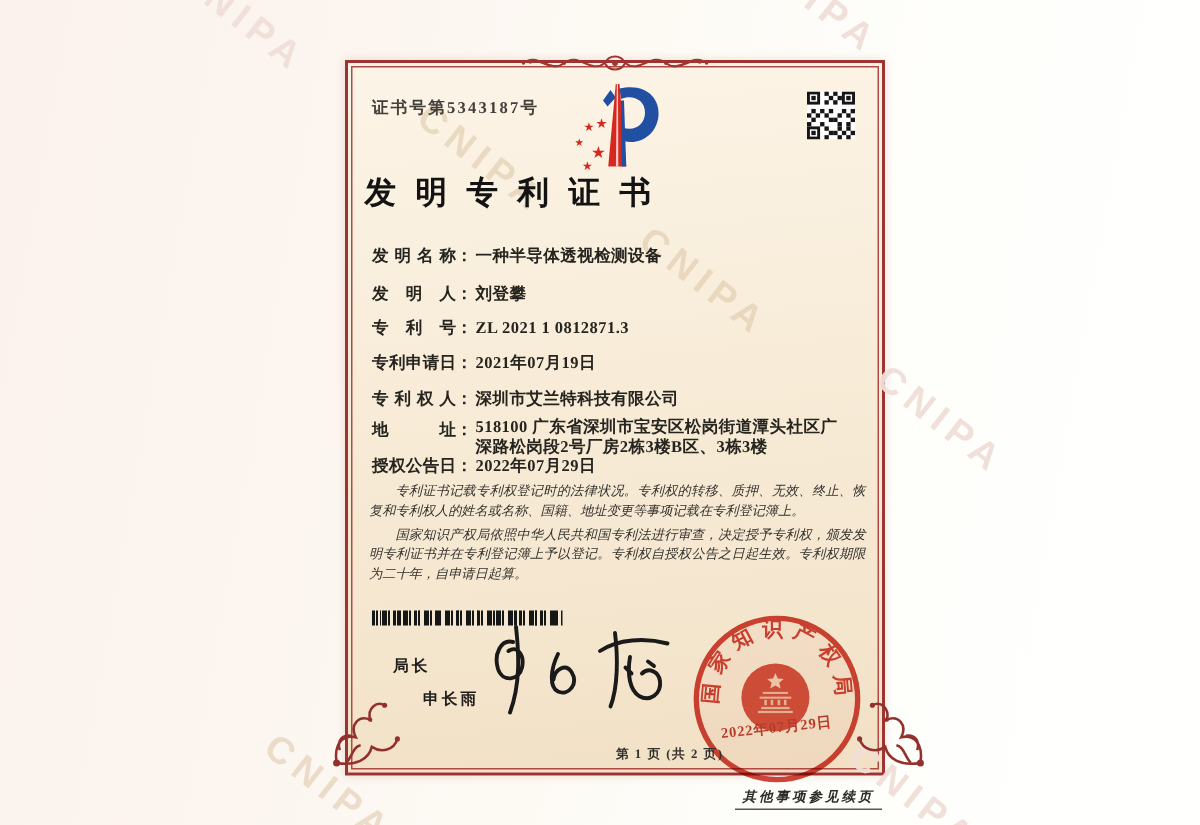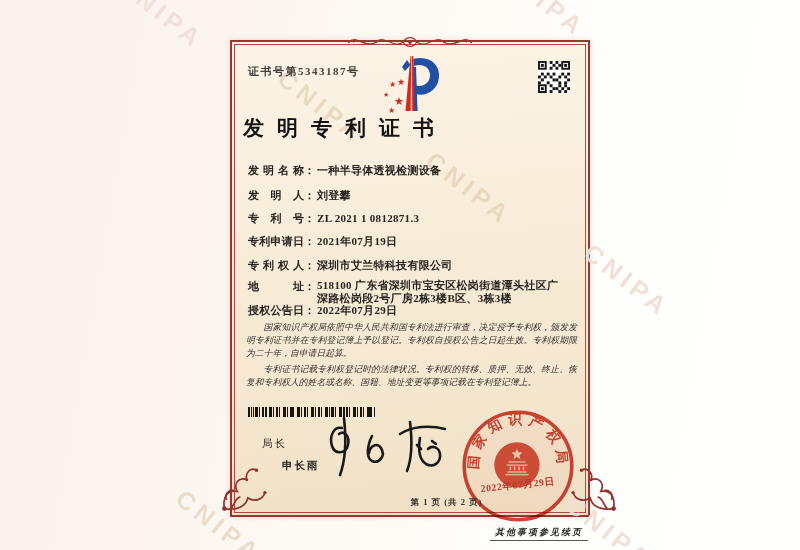--- a/index.html
+++ b/index.html
@@ -52,21 +52,21 @@
   .field.wrap .fvalue{display:inline-block;width:248px;vertical-align:top;line-height:12.5px;}
   .paras{position:absolute;left:246px;top:321px;width:331px;color:#34322d;}
   .paras p{margin:0 0 3px 0;font-size:8.8px;line-height:13px;text-align:justify;
            text-indent:2em;font-style:italic;font-weight:500;}
   .barcode{position:absolute;left:248px;top:407px;width:127px;height:10px;
     background:
       repeating-linear-gradient(90deg,transparent 0 5px,#161616 5px 6px,transparent 6px 13px),
       repeating-linear-gradient(90deg,#161616 0 2px,transparent 2px 3px,#161616 3px 4px,transparent 4px 7px,#161616 7px 10px,transparent 10px 11px,#161616 11px 12px,transparent 12px 14px);
   }
   .signer-pos{position:absolute;left:262px;top:437px;font-size:10.5px;letter-spacing:2px;
-              color:#1f1d1a;font-weight:400;}
+              color:#1f1d1a;font-weight:700;}
   .signer-name{position:absolute;left:262px;top:459px;font-size:10.5px;letter-spacing:2px;
               color:#1f1d1a;font-weight:700;margin-left:20px;}
   .signature{position:absolute;left:313px;top:414px;width:152px;height:70px;}
   .seal{position:absolute;left:460px;top:408px;width:116px;height:116px;
         mix-blend-mode:multiply;opacity:.93;}
   .footer-page{position:absolute;left:230px;top:497px;width:433px;text-align:center;
         font-size:8.5px;letter-spacing:1px;color:#33312c;font-weight:600;}
   .cont-note{position:absolute;left:230px;top:521px;width:358px;text-align:right;}
   .cont-note span{display:inline-block;font-size:9px;font-style:italic;font-weight:600;
         letter-spacing:2px;color:#2e2c28;border-bottom:1px solid #5a564f;padding:0 5px 1px 5px;}
@@ -221,22 +221,22 @@
     <span class="flabel">专利权人</span><span class="colon">：</span><span class="fvalue">深圳市艾兰特科技有限公司</span>
   </div>
   <div class="field wrap" style="top:279px">
     <span class="flabel">地址</span><span class="colon">：</span><span class="fvalue">518100 广东省深圳市宝安区松岗街道潭头社区广深路松岗段2号厂房2栋3楼B区、3栋3楼</span>
   </div>
   <div class="field" style="top:303px">
     <span class="flabel">授权公告日</span><span class="colon">：</span><span class="fvalue">2022年07月29日</span>
   </div>
 
   <div class="paras">
+    <p>专利证书记载专利权登记时的法律状况。专利权的转移、质押、无效、终止、恢复和专利权人的姓名或名称、国籍、地址变更等事项记载在专利登记簿上。</p>
     <p>国家知识产权局依照中华人民共和国专利法进行审查，决定授予专利权，颁发发明专利证书并在专利登记簿上予以登记。专利权自授权公告之日起生效。专利权期限为二十年，自申请日起算。</p>
-    <p>专利证书记载专利权登记时的法律状况。专利权的转移、质押、无效、终止、恢复和专利权人的姓名或名称、国籍、地址变更等事项记载在专利登记簿上。</p>
   </div>
 
   <div class="barcode"></div>
 
   <div class="signer-pos">局长</div>
   <div class="signer-name">申长雨</div>
 
   <svg class="signature" viewBox="0 0 150 70">
     <g fill="none" stroke="#1a1a1a" stroke-width="2.6" stroke-linecap="round" stroke-linejoin="round">
       <path d="M28 14 C20 12 15 22 18 32 C21 41 32 40 34 31 C36 22 30 16 25 20"></path>

